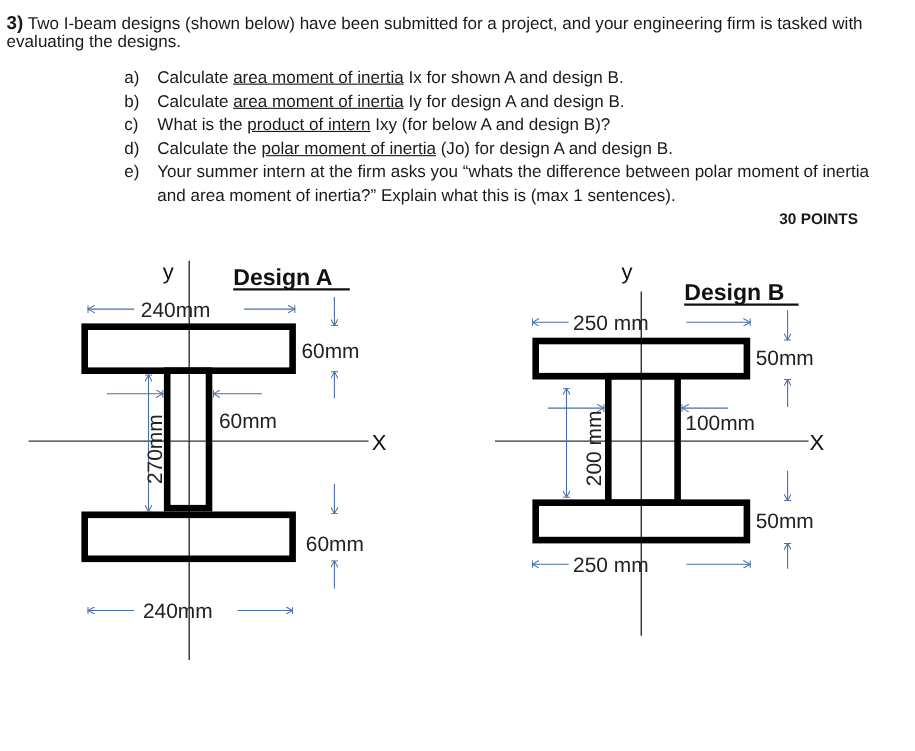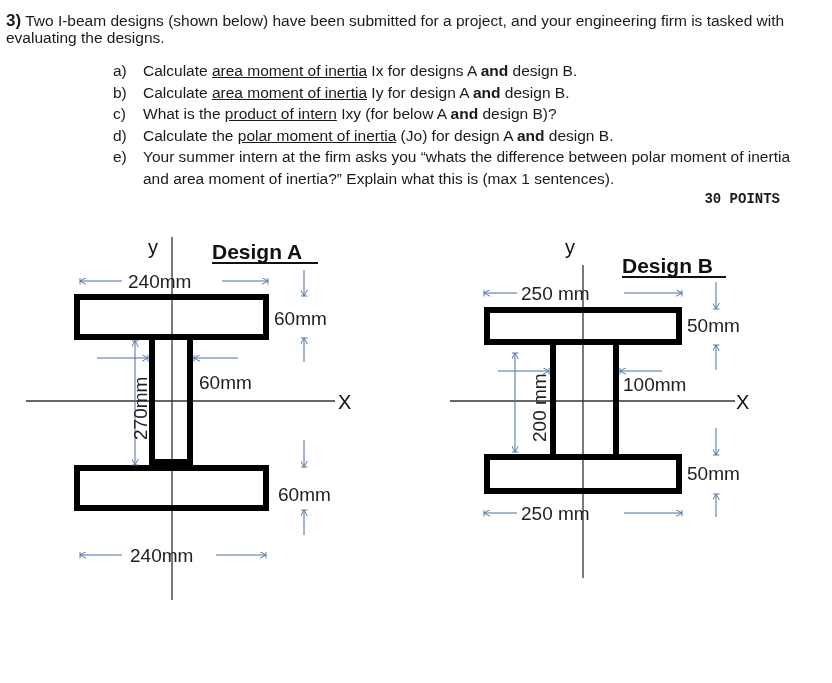--- a/index.html
+++ b/index.html
@@ -4,38 +4,38 @@
 <style>
   html, body { margin: 0; padding: 0; background: #ffffff; }
   body { width: 832px; height: 683px; position: relative; overflow: hidden; font-family: "Liberation Sans", sans-serif; color: #1a1a1a; }
   .q { position: absolute; left: 6px; top: 12px; width: 820px; font-size: 15.5px; line-height: 17px; }
   .q .num { font-weight: bold; font-size: 17px; }
   .list { position: absolute; left: 113px; top: 60px; width: 700px; font-size: 15.5px; line-height: 21.5px; }
   .item { display: flex; }
   .item .lbl { width: 30px; flex: none; }
   .item .txt { flex: 1; }
   u { }
-  b { font-weight: bold; }
-  .points { position: absolute; right: 52px; top: 191px; font-weight: bold; font-size: 14px; font-family: Liberation Mono, monospace; }
+  b { font-weight: normal; }
+  .points { position: absolute; right: 52px; top: 191px; font-weight: bold; font-size: 14px; font-family: Liberation Sans, sans-serif; }
   svg { position: absolute; left: 0; top: 0; }
   .dim { font-family: "Liberation Sans", sans-serif; font-size: 19px; fill: #222; }
   .title { font-family: "Liberation Sans", sans-serif; font-size: 21px; font-weight: bold; fill: #111; }
   .axis { font-family: "Liberation Sans", sans-serif; font-size: 20px; fill: #111; }
 </style>
 </head>
 <body>
 
 <div class="q">
   <span class="num">3)</span><span> Two I-beam designs (shown below) have been submitted for a project, and your engineering firm is tasked with evaluating the designs.</span>
 </div>
 
 <div class="list">
   <div class="item">
     <span class="lbl">a)</span>
-    <span class="txt"><span>Calculate </span><u>area moment of inertia</u><span> Ix for designs A </span><b>and</b><span> design B.</span></span>
+    <span class="txt"><span>Calculate </span><u>area moment of inertia</u><span> Ix for shown A </span><b>and</b><span> design B.</span></span>
   </div>
   <div class="item">
     <span class="lbl">b)</span>
     <span class="txt"><span>Calculate </span><u>area moment of inertia</u><span> Iy for design A </span><b>and</b><span> design B.</span></span>
   </div>
   <div class="item">
     <span class="lbl">c)</span>
     <span class="txt"><span>What is the </span><u>product of intern</u><span> Ixy (for below A </span><b>and</b><span> design B)?</span></span>
   </div>
   <div class="item">

